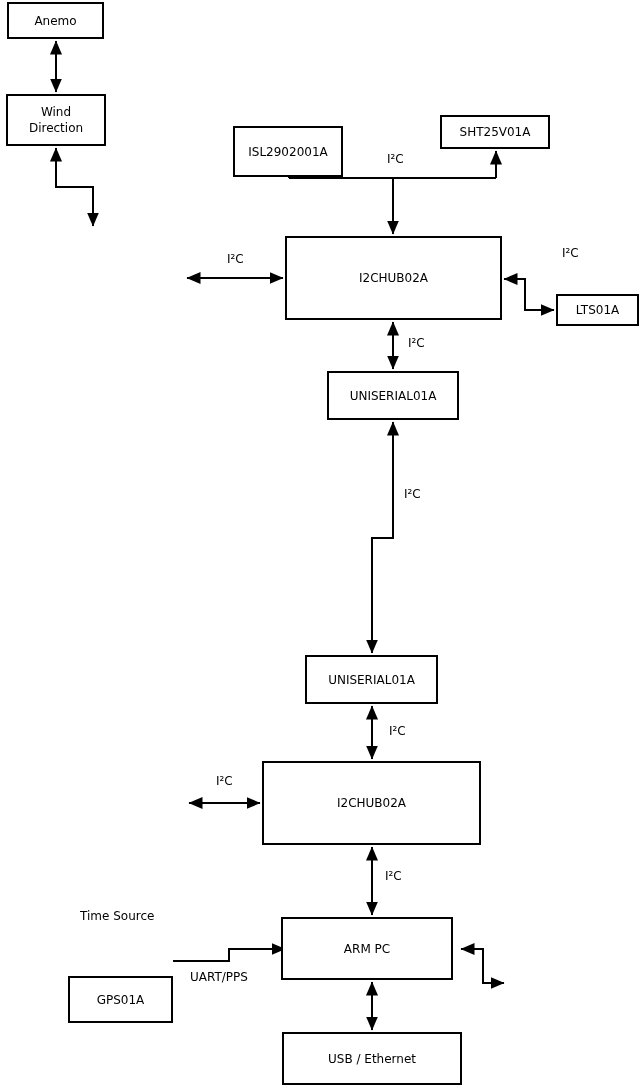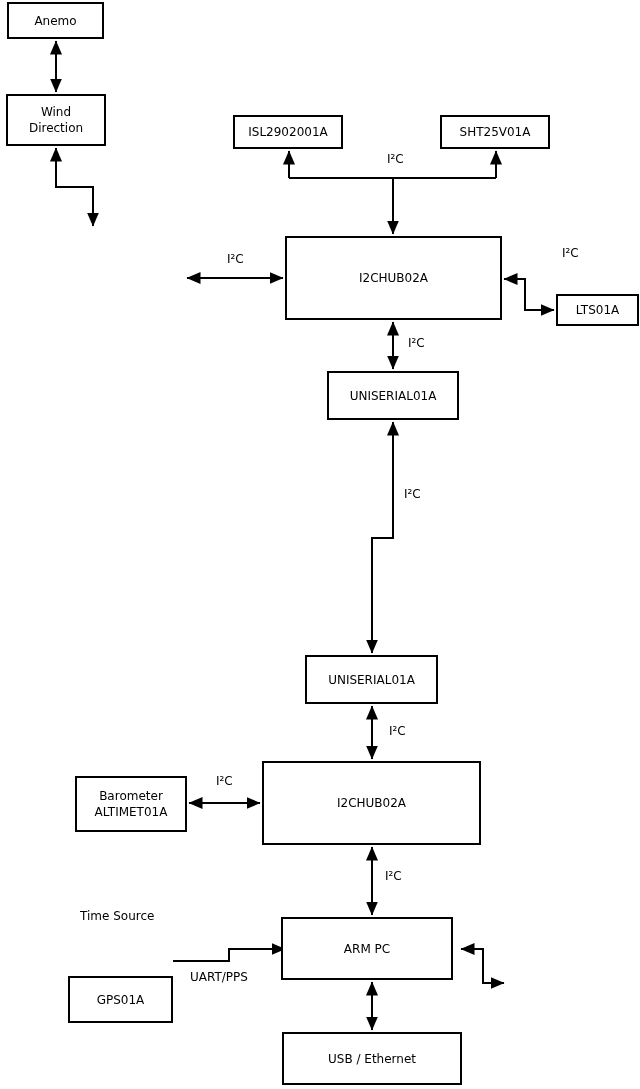--- a/index.html
+++ b/index.html
@@ -95,21 +95,21 @@
   <div class="node" style="left:7px; top:2px; width:97px; height:37px">
     <span>Anemo</span>
   </div>
 
   <div class="node" style="left:6px; top:94px; width:100px; height:52px">
     <span>Wind</span>
     <span>Direction</span>
   </div>
 
 
-  <div class="node" style="left:233px; top:115px; width:110px; height:34px">
+  <div class="node" style="left:233px; top:126px; width:110px; height:51px">
     <span>ISL2902001A</span>
   </div>
 
   <div class="node" style="left:440px; top:115px; width:110px; height:34px">
     <span>SHT25V01A</span>
   </div>
 
   <div class="node" style="left:285px; top:236px; width:217px; height:84px">
     <span>I2CHUB02A</span>
   </div>
@@ -123,24 +123,20 @@
   </div>
 
   <div class="node" style="left:305px; top:655px; width:133px; height:49px">
     <span>UNISERIAL01A</span>
   </div>
 
   <div class="node" style="left:262px; top:761px; width:219px; height:84px">
     <span>I2CHUB02A</span>
   </div>
 
-  <div class="node" style="left:75px; top:776px; width:112px; height:56px">
-    <span>Barometer</span>
-    <span>ALTIMET01A</span>
-  </div>
 
   <div class="node" style="left:68px; top:976px; width:105px; height:47px">
     <span>GPS01A</span>
   </div>
 
   <div class="node" style="left:281px; top:917px; width:172px; height:63px">
     <span>ARM PC</span>
   </div>
 
 

